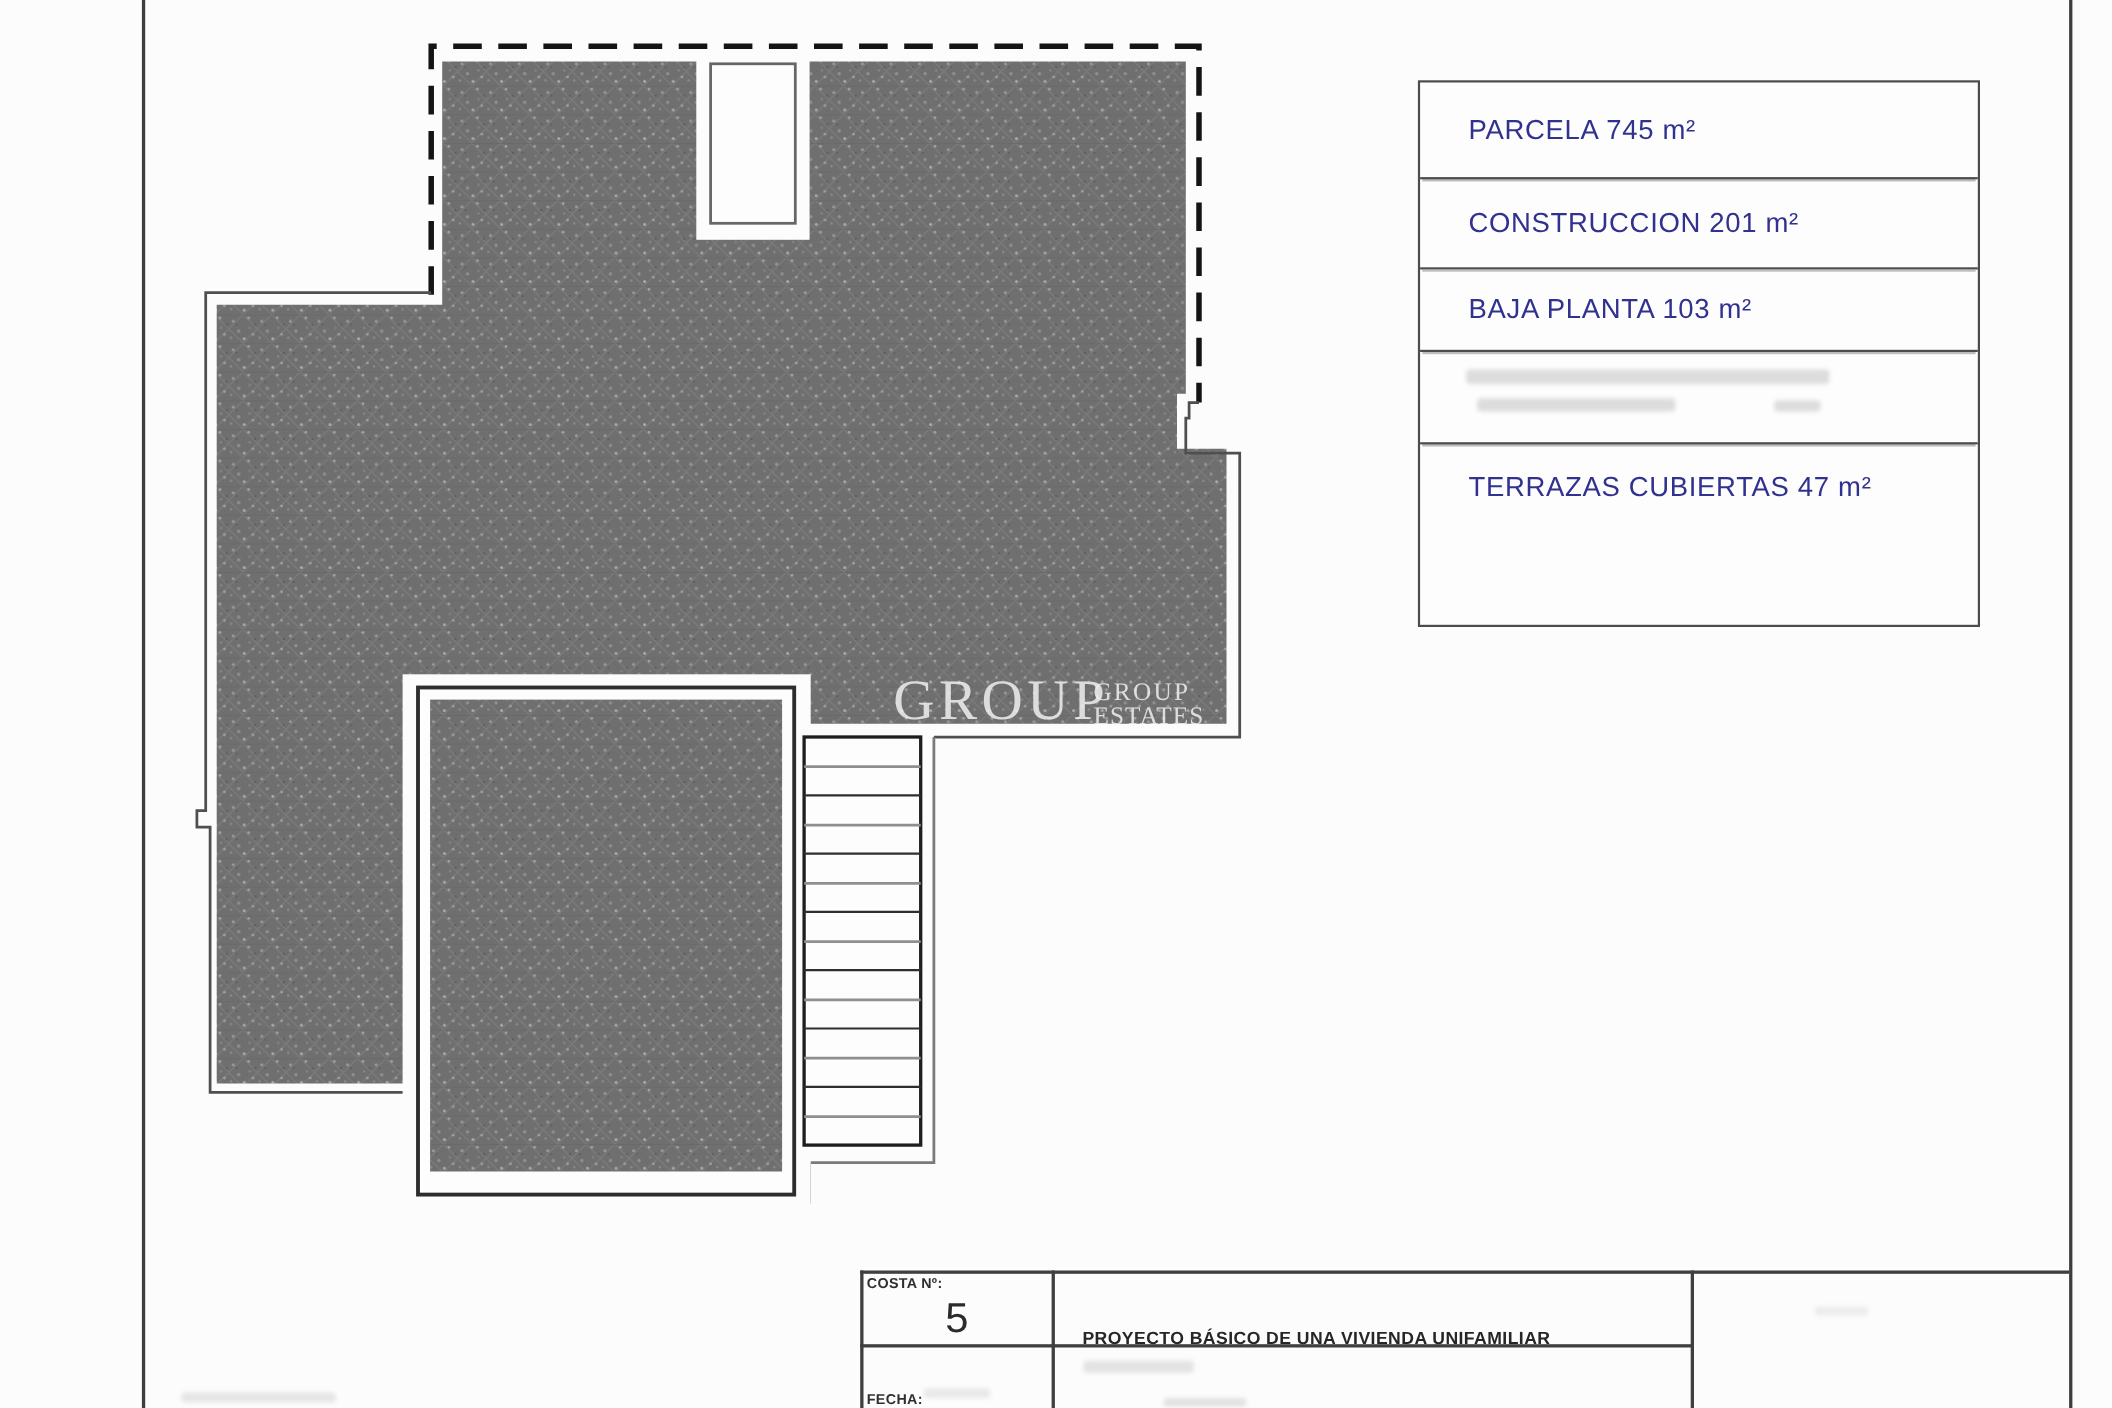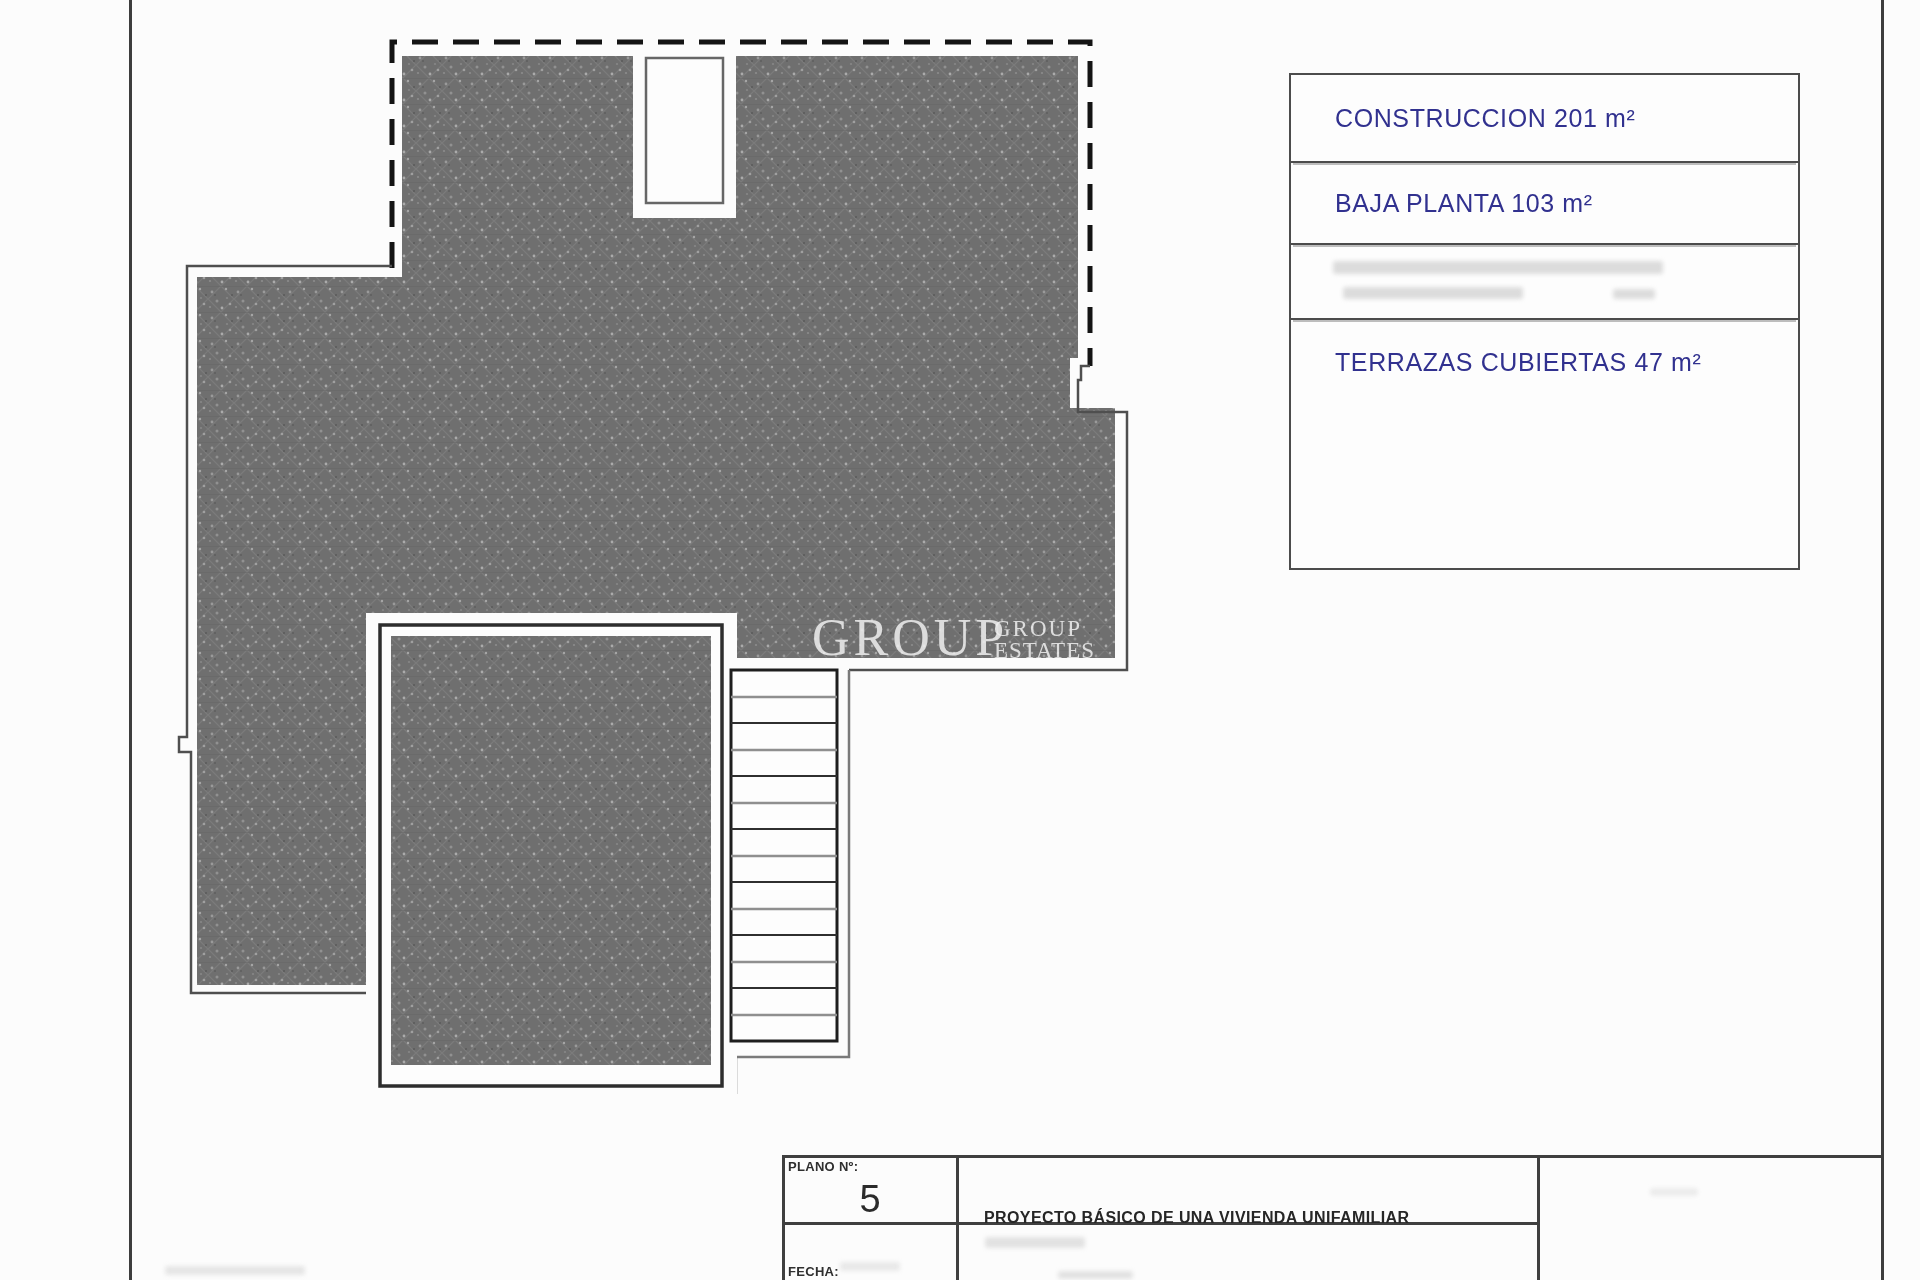--- a/index.html
+++ b/index.html
@@ -110,20 +110,23 @@
       <line x1="731" x2="837" y1="1015" y2="1015" stroke="#8f8f8f" stroke-width="2.5"></line>
     </g>
   </svg>
 
   <div class="wm" id="wm-name">GROUP</div>
   <div class="wm" id="wm-l1">GROUP</div>
   <div class="wm" id="wm-l2">ESTATES</div>
 
   <div id="legend">
     <div class="legend-row">
+      <span class="legend-label">PARCELA 745 m²</span>
+    </div>
+    <div class="legend-row">
       <span class="legend-label">CONSTRUCCION 201 m²</span>
     </div>
     <div class="legend-row">
       <span class="legend-label">BAJA PLANTA 103 m²</span>
     </div>
     <div class="legend-row">
       <span class="legend-label"></span>
       <div class="smudge" style="left:42px;top:16px;width:330px;height:13px;"></div>
       <div class="smudge" style="left:52px;top:42px;width:180px;height:12px;"></div>
       <div class="smudge" style="left:322px;top:44px;width:42px;height:10px;"></div>
@@ -132,21 +135,21 @@
       <span class="legend-label">TERRAZAS CUBIERTAS 47 m²</span>
     </div>
   </div>
 
   <div class="tb-line" style="left:782px;top:1155px;width:1099px;height:2.5px;"></div>
   <div class="tb-line" style="left:782px;top:1155px;width:3px;height:125px;"></div>
   <div class="tb-line" style="left:956px;top:1155px;width:3px;height:125px;"></div>
   <div class="tb-line" style="left:1537px;top:1155px;width:3px;height:125px;"></div>
   <div class="tb-line" style="left:782px;top:1222px;width:758px;height:2.5px;"></div>
 
-  <div id="tb-plano">PLANO Nº:</div>
+  <div id="tb-plano">COSTA Nº:</div>
   <div id="tb-number">5</div>
   <div id="tb-title">PROYECTO BÁSICO DE UNA VIVIENDA UNIFAMILIAR</div>
   <div id="tb-fecha">FECHA:</div>
 
   <div class="smudge" style="left:985px;top:1237px;width:100px;height:11px;opacity:.8"></div>
   <div class="smudge" style="left:1058px;top:1271px;width:75px;height:8px;opacity:.8"></div>
   <div class="smudge" style="left:840px;top:1262px;width:60px;height:9px;opacity:.6"></div>
   <div class="smudge" style="left:165px;top:1266px;width:140px;height:9px;opacity:.7"></div>
   <div class="smudge" style="left:1650px;top:1188px;width:48px;height:8px;opacity:.5"></div>
 

